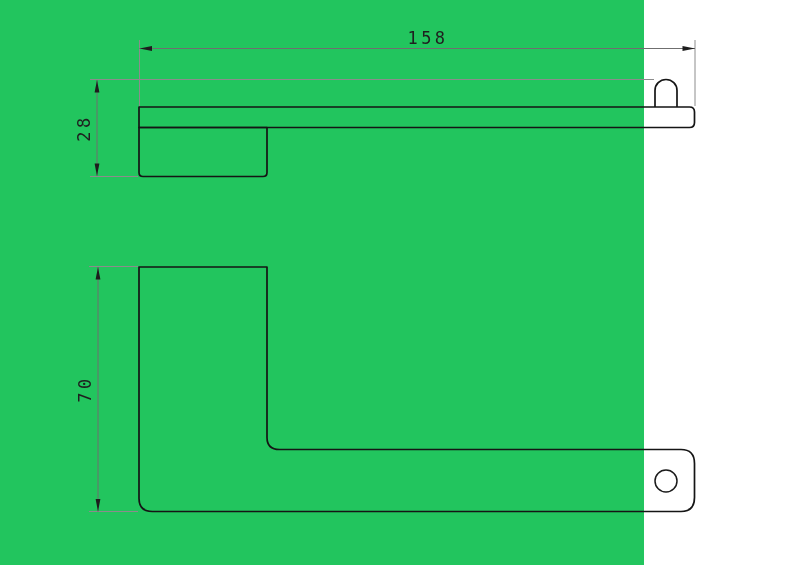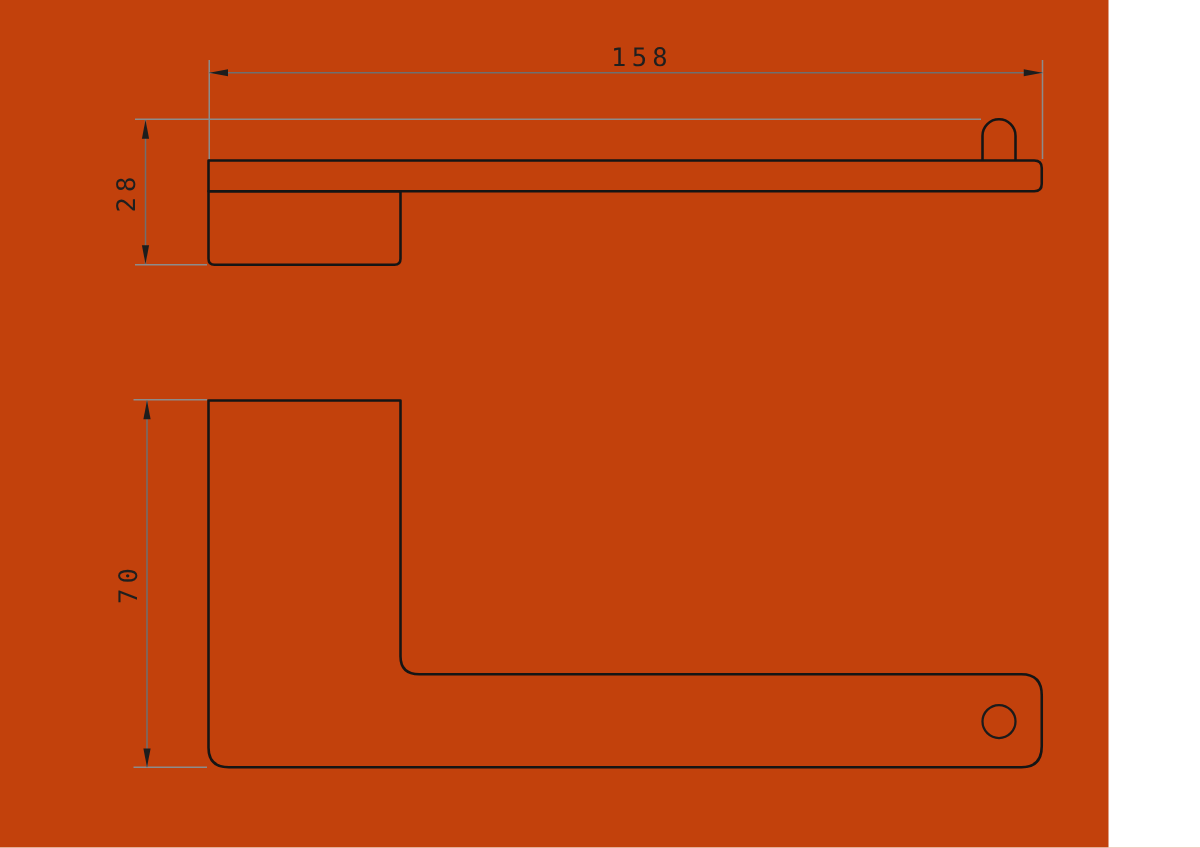--- a/index.html
+++ b/index.html
@@ -6,23 +6,23 @@
     margin: 0;
     padding: 0;
     background: #ffffff;
     width: 800px;
     height: 565px;
     overflow: hidden;
     font-family: "Liberation Sans", sans-serif;
   }
   .canvas-wrap {
     position: relative;
-    width: 739px;
+    width: 644px;
     height: 565px;
-    background: #c2410c;
+    background: #22c55e;
   }
   svg { display: block; }
   .part {
     fill: none;
     stroke: #151515;
     stroke-width: 1.7;
     stroke-linejoin: round;
   }
   .part-thin {
     fill: none;

